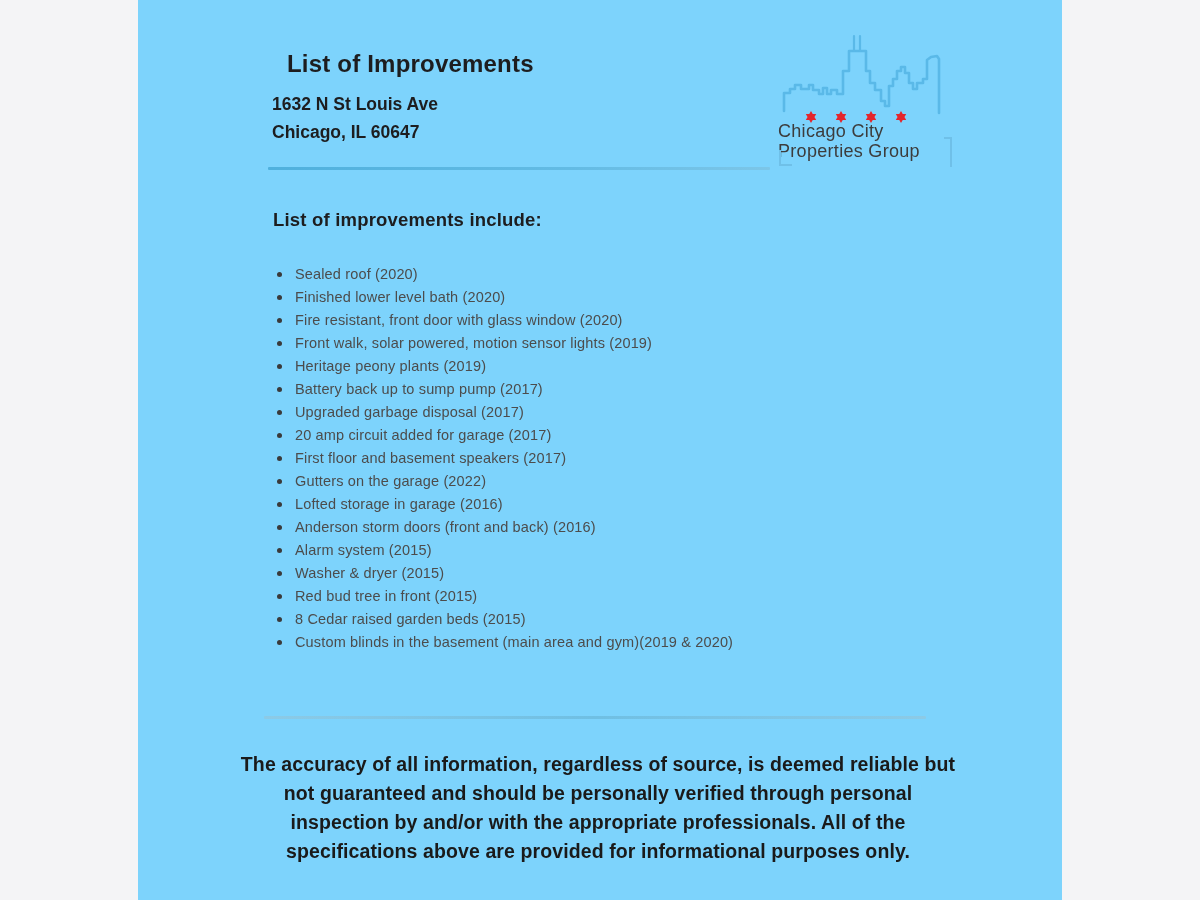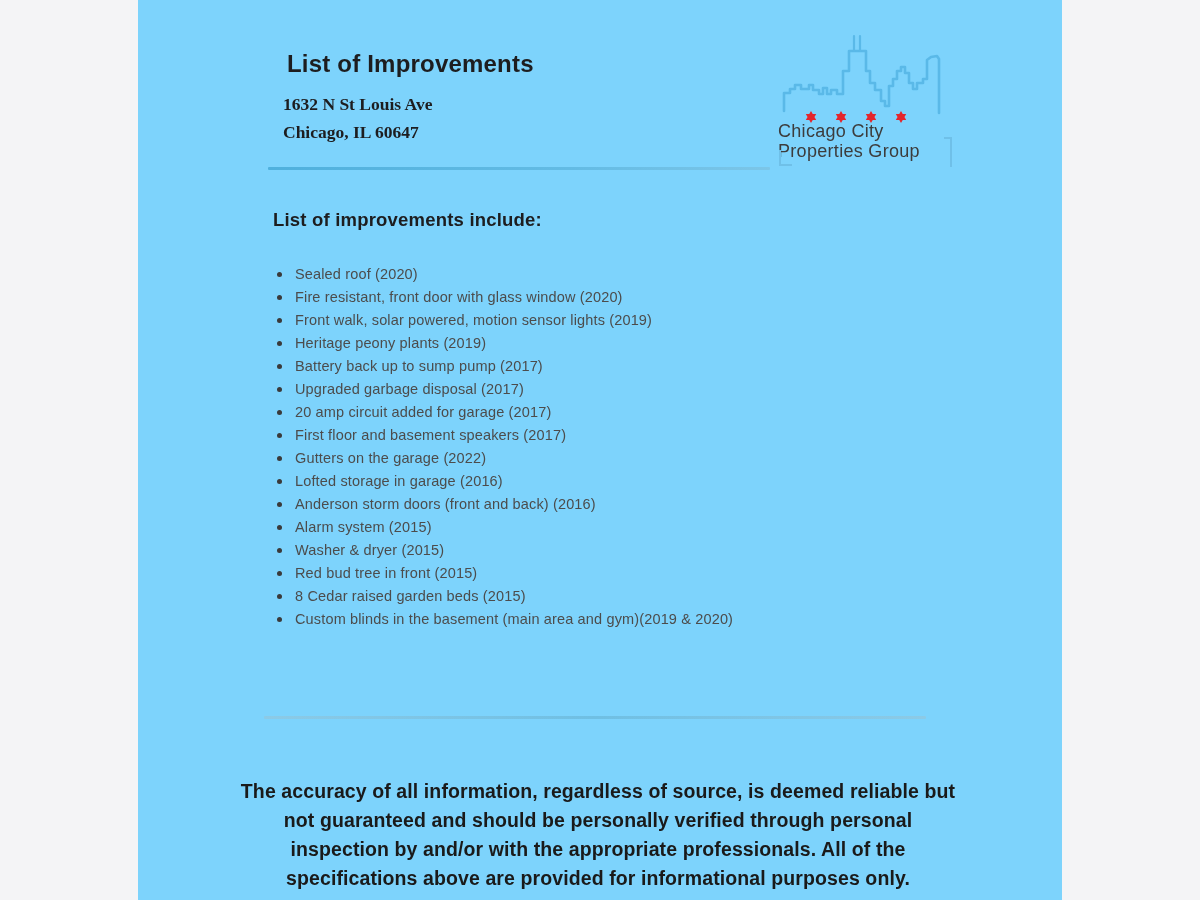--- a/index.html
+++ b/index.html
@@ -12,21 +12,21 @@
   }
   .paper {
     position:absolute; left:138px; top:0; width:924px; height:900px;
     background:#7dd3fc;
   }
   
   .doc-title {
     position:absolute; left:149px; top:50px;
     font-size:24px; font-weight:bold; color:#1d1d1f; letter-spacing:0.2px;
   }
-  .addr { position:absolute; left:145px; font-size:17.5px; font-weight:bold; color:#1d1d1f;font-family:Liberation Serif, serif; }
+  .addr { position:absolute; left:134px; font-size:17.5px; font-weight:bold; color:#1d1d1f; }
   .addr1 { top:94px; }
   .addr2 { top:122px; }
   .divider { position:absolute; height:3px; border-radius:1px; }
   .divider1 { left:130px; top:167px; width:502px;
     background:linear-gradient(90deg,#4fb0dd,#63bbe4 60%,#7cc6e8); }
   .divider2 { left:126px; top:716px; width:662px;
     background:linear-gradient(90deg,#8ccae6,#6fbfe3 50%,#8ccae6); }
   
   .logo { position:absolute; left:640px; top:33px; width:180px; height:135px; }
   .logo svg { position:absolute; left:0; top:0; }
@@ -56,21 +56,21 @@
     position:relative;
     font-size:14.5px; line-height:23px; color:#4c4c4c;
     letter-spacing:0.15px; white-space:nowrap;
   }
   ul.improvements li::before {
     content:""; position:absolute; left:-18px; top:9px;
     width:5px; height:5px; border-radius:50%; background:#3a3a3a;
   }
   
   .disclaimer {
-    position:absolute; left:100px; top:777px; width:720px;
+    position:absolute; left:100px; top:750px; width:720px;
     text-align:center; font-size:19.5px; font-weight:bold;
     line-height:29px; color:#1a1a1a; letter-spacing:0.1px;
   }
 </style>
 </head>
 <body>
 
 <div class="paper">
 
   <div class="doc-title">List of Improvements</div>
@@ -101,20 +101,21 @@
       <div>Chicago City</div>
       <div>Properties Group</div>
     </div>
     <div class="logo-bracket-left"></div>
     <div class="logo-bracket-right"></div>
   </div>
 
   <div class="list-heading">List of improvements include:</div>
   <ul class="improvements" id="improvement-list">
       <li>Sealed roof (2020)</li>
+      <li>Finished lower level bath (2020)</li>
       <li>Fire resistant, front door with glass window (2020)</li>
       <li>Front walk, solar powered, motion sensor lights (2019)</li>
       <li>Heritage peony plants (2019)</li>
       <li>Battery back up to sump pump (2017)</li>
       <li>Upgraded garbage disposal (2017)</li>
       <li>20 amp circuit added for garage (2017)</li>
       <li>First floor and basement speakers (2017)</li>
       <li>Gutters on the garage (2022)</li>
       <li>Lofted storage in garage (2016)</li>
       <li>Anderson storm doors (front and back) (2016)</li>

